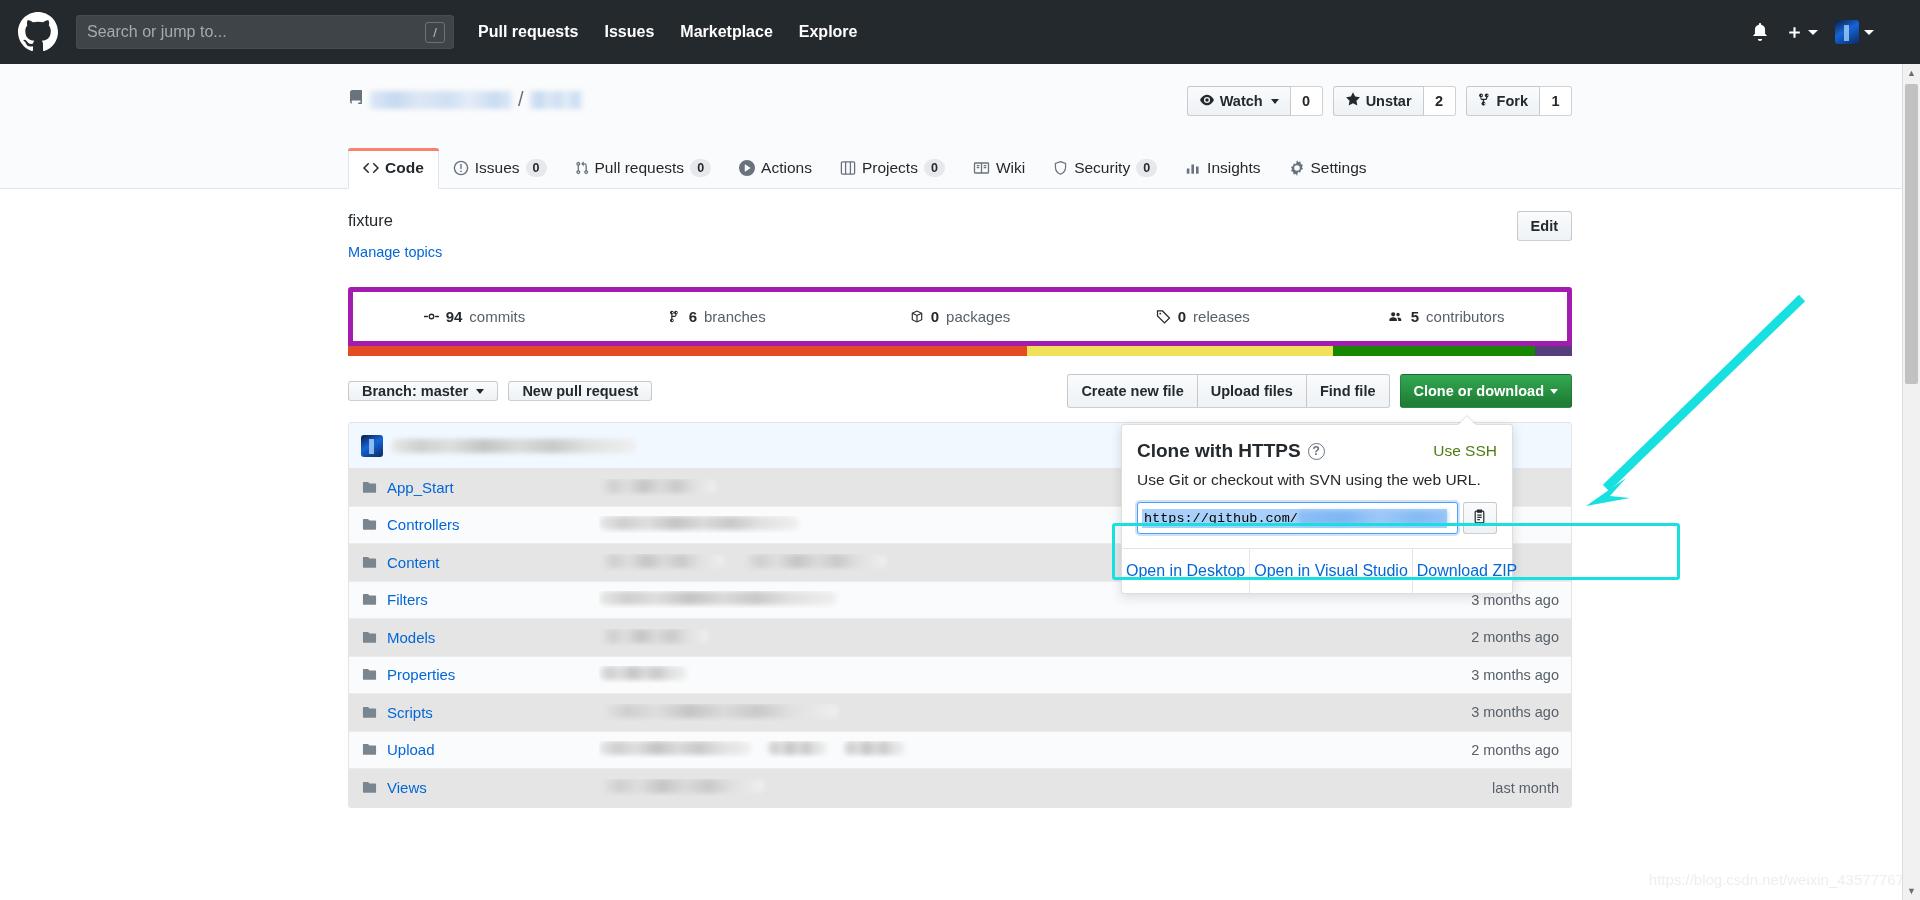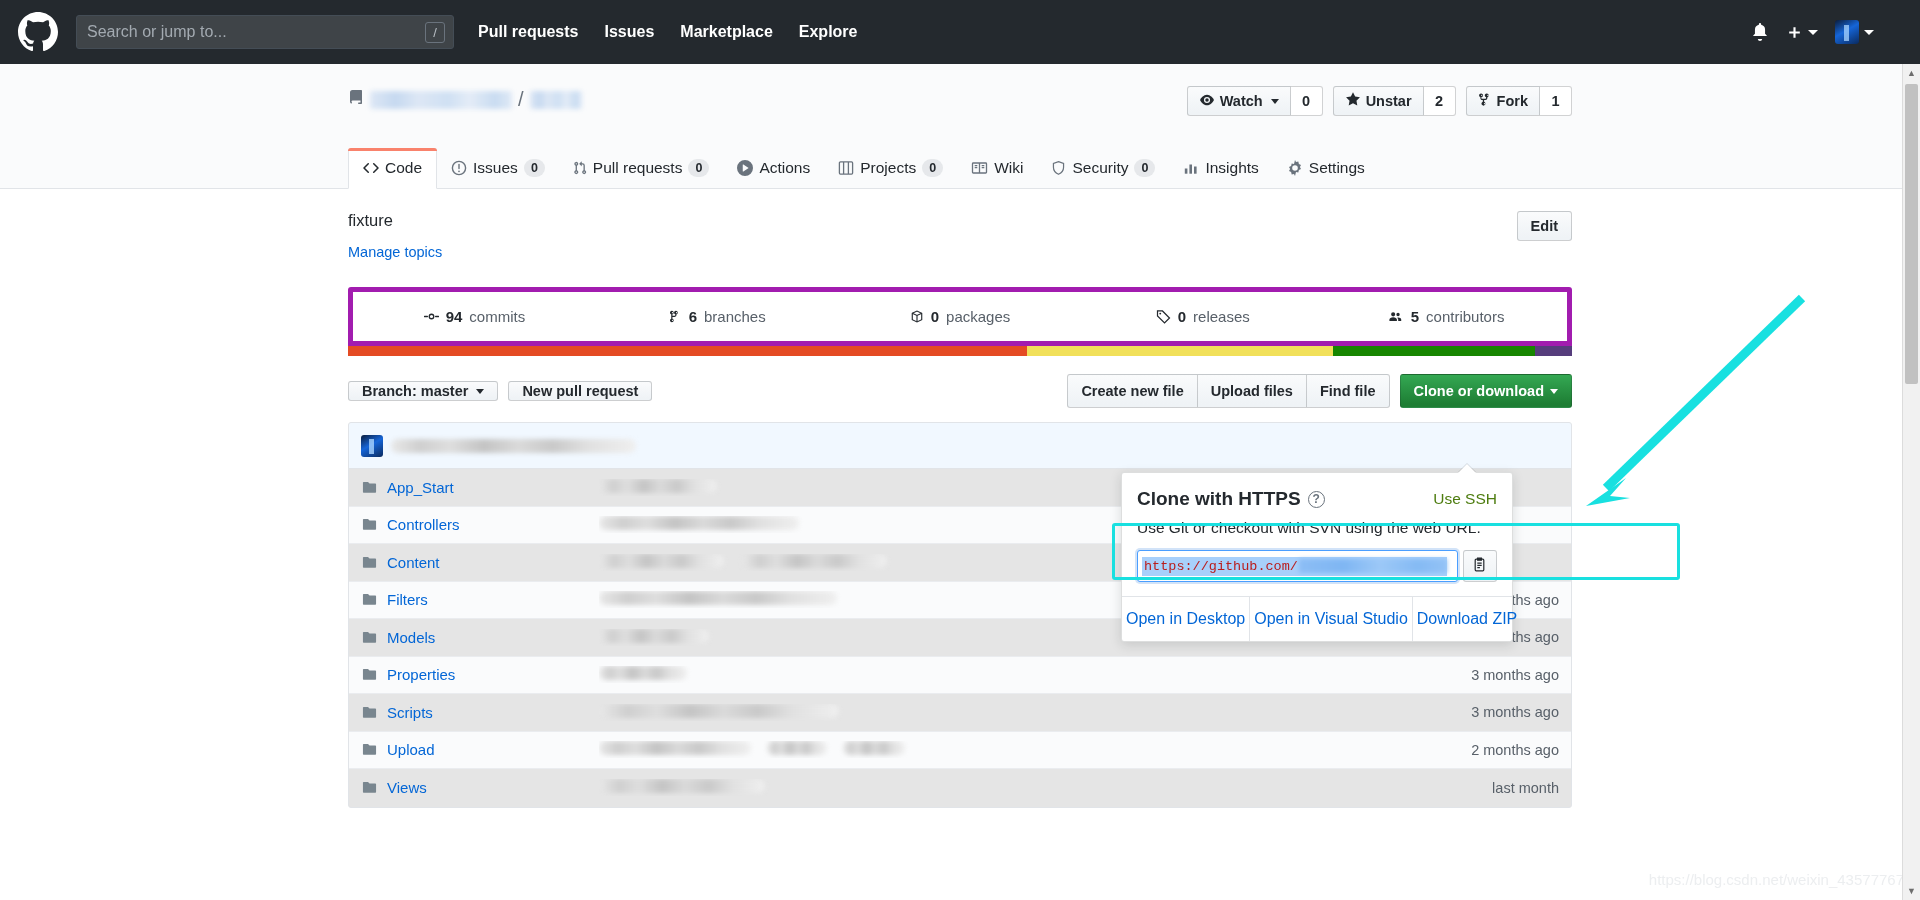--- a/index.html
+++ b/index.html
@@ -134,21 +134,21 @@
     text-decoration: none; position: relative;
     white-space: nowrap; cursor: pointer;
   }
   .tab .tabicon { color: #6a737d; display: flex; align-items: center; }
   .tab.active {
     background: #ffffff;
     border: 1px solid #e1e4e8;
     border-bottom-color: #ffffff;
     border-radius: 3px 3px 0 0;
     margin-bottom: -1px;
-    font-weight: normal;
+    font-weight: bold;
   }
   .tab.active::before {
     content: ""; position: absolute; left: -1px; right: -1px; top: -1px;
     height: 3px; background: #f9826c; border-radius: 3px 3px 0 0;
   }
   .tab .counter {
     background: rgba(209,213,218,0.5);
     border-radius: 20px;
     padding: 1px 7px;
     font-size: 12.5px; font-weight: bold; color: #24292e;
@@ -278,21 +278,21 @@
   .file-name {
     color: #0366d6; text-decoration: none; cursor: pointer;
     width: 212px; flex: 0 0 auto; font-size: 15px;
   }
   .file-msg { flex: 1 1 auto; overflow: hidden; padding-right: 14px; }
   .file-time { color: #586069; font-size: 14.5px; text-align: right; width: 120px; flex: 0 0 auto; }
 
   
   .clone-pop {
     position: absolute;
-    left: 1121px; top: 472px;
+    left: 1121px; top: 424px;
     width: 392px;
     background: #ffffff;
     border: 1px solid rgba(27,31,35,0.15);
     border-radius: 3px;
     box-shadow: 0 3px 12px rgba(27,31,35,0.15);
     z-index: 40;
   }
   .clone-pop::before {
     content: ""; position: absolute; top: -9px; right: 36px;
     width: 0; height: 0;
@@ -325,21 +325,21 @@
     border: 1px solid #4a9eff;
     border-radius: 3px;
     background: #ffffff;
     display: flex; align-items: center;
     padding: 0 4px;
     box-shadow: 0 0 0 2px rgba(3,102,214,0.18);
     overflow: hidden;
   }
   .url-text {
     font-family: "Liberation Mono", monospace;
-    font-size: 13.5px; color: #b91c1c;
+    font-size: 13.5px; color: #000000;
     background: #a8d0fb;
     padding: 2px 0 2px 2px;
     white-space: nowrap;
     display: flex; align-items: center;
   }
   .url-redact {
     display: inline-block;
     height: 14px; width: 148px;
     background: linear-gradient(90deg,#8cbdf5 0%, #7fb6f3 30%, #9cc8f7 55%, #85baf4 80%, #93c2f6 100%);
     filter: blur(2px);

